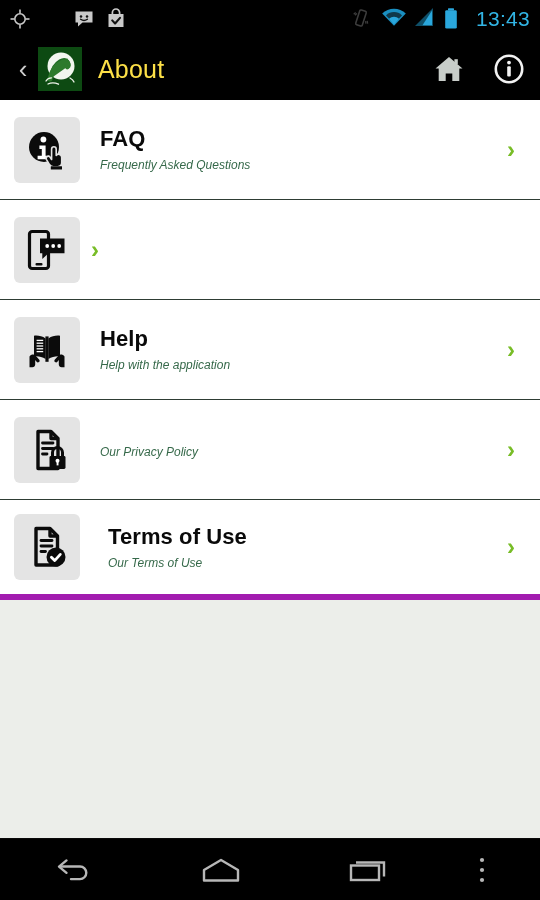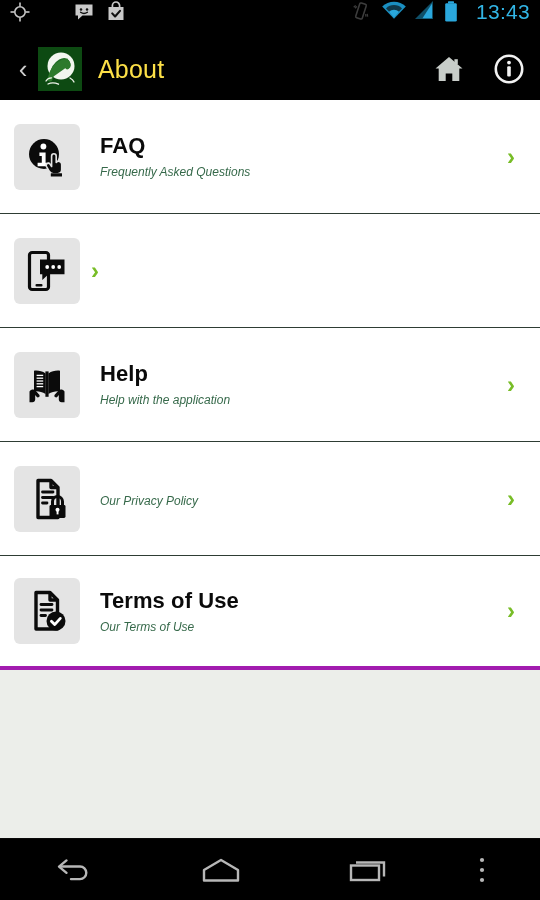--- a/index.html
+++ b/index.html
@@ -13,21 +13,21 @@
     position:relative;
     width:540px; height:900px;
     background:#000;
     display:flex; flex-direction:column;
   }
 
   
   .statusbar {
     height:38px; flex:0 0 38px;
     background:#000;
-    display:flex; align-items:flex-start;
+    display:flex; align-items:center;
     padding:0 10px 0 8px;
   }
   .sb-left { display:flex; align-items:center; gap:8px; }
   .sb-right { margin-left:auto; display:flex; align-items:center; gap:7px; }
   .sb-icon { width:24px; height:24px; position:relative; display:block; }
 
   
   .ico-gps svg, .ico-vibrate svg, .ico-wifi svg,
   .ico-signal svg, .ico-battery svg { display:block; }
 
@@ -88,29 +88,29 @@
   
   .content {
     flex:1 1 auto;
     background:#eceeea;
     display:flex; flex-direction:column;
     overflow:hidden;
     position:relative;
   }
   .list { background:#ffffff; }
   .row {
-    height:114px;
+    height:100px;
     background:#ffffff;
     display:flex; align-items:center;
     padding:0 14px 0 14px;
     border-bottom:1px solid #000000;
     position:relative;
   }
   .row:not(:last-child){ border-bottom:1px solid #2e3d34; }
-  .row:last-child { border-bottom:4px solid #a21caf; }
+  .row:last-child { border-bottom:6px solid #a21caf;gap:8px; }
 
   .row-icon {
     width:66px; height:66px; flex:0 0 66px;
     background:#e4e4e4; border-radius:6px;
     display:flex; align-items:center; justify-content:center;
   }
   .row-icon svg { display:block; }
 
   .row-text {
     flex:1 1 auto; min-width:0;

